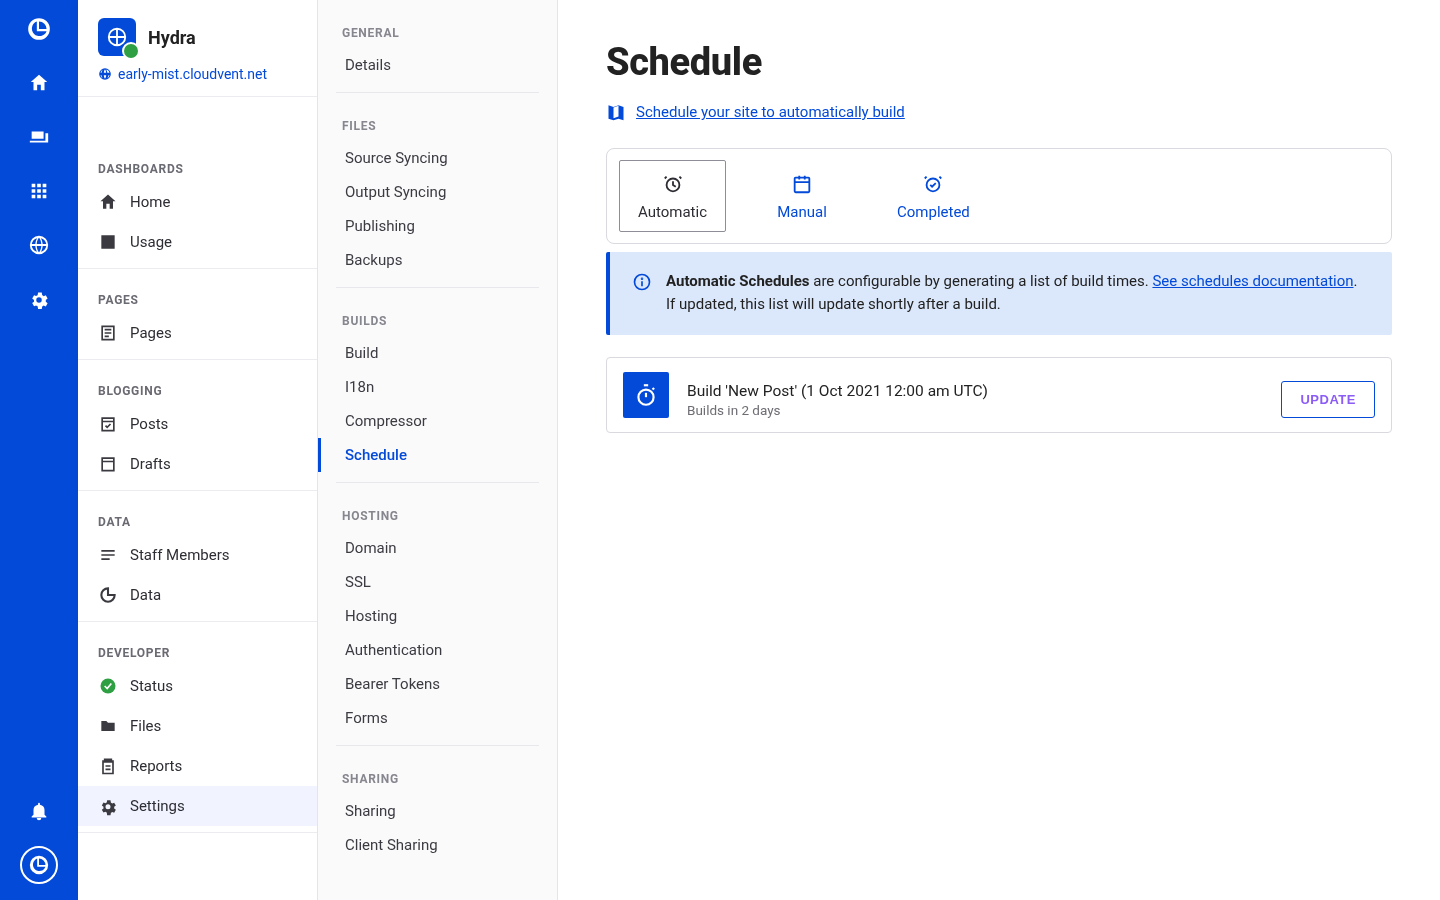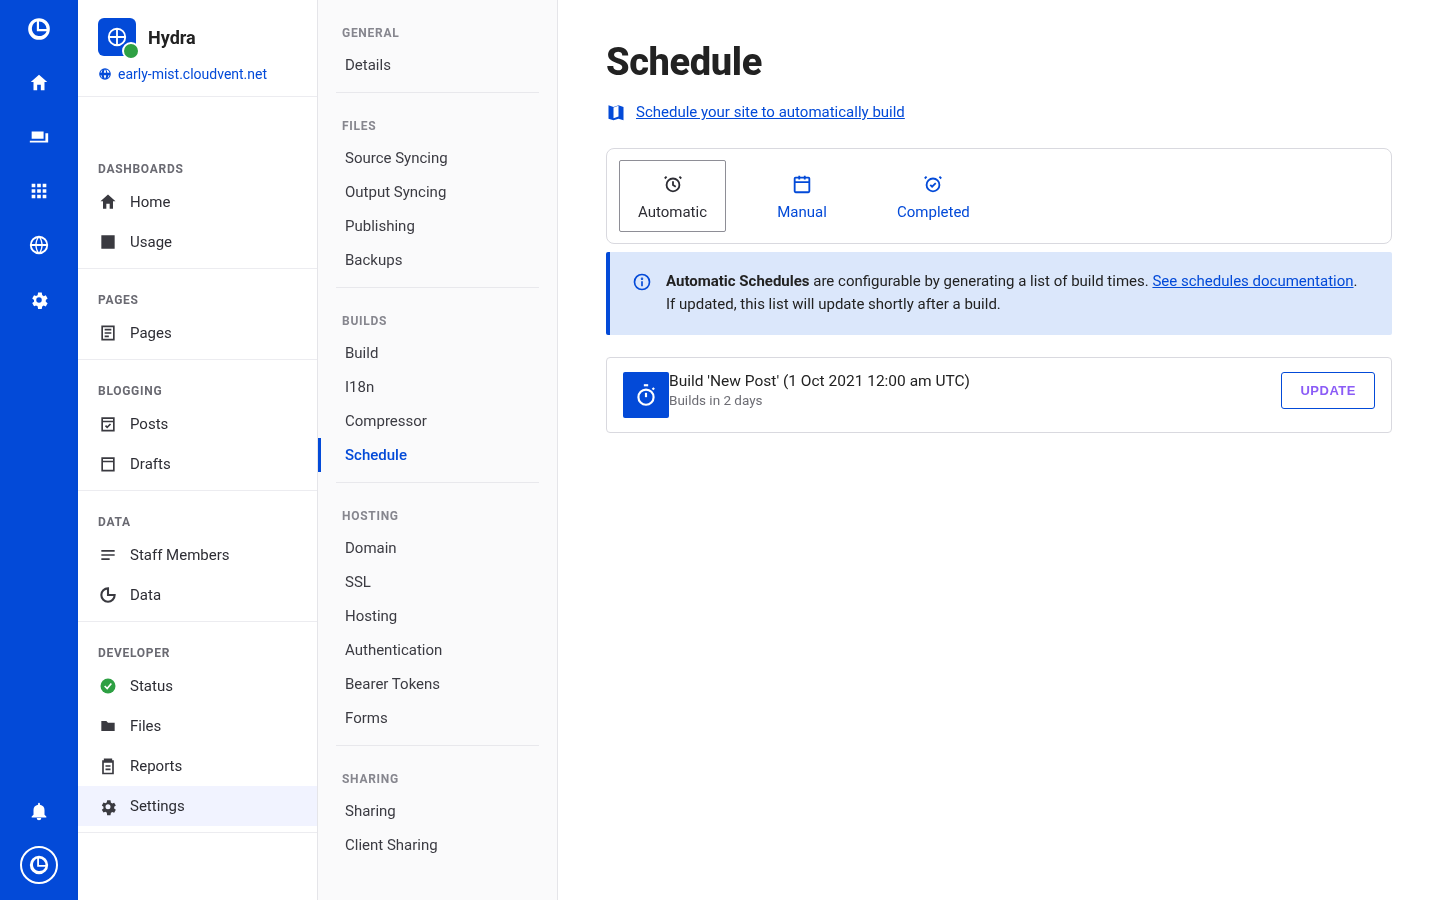--- a/index.html
+++ b/index.html
@@ -102,21 +102,21 @@
     border-left:4px solid #034ad8; background:#dbe7fb;
     padding:18px 22px; border-radius:2px; margin-bottom:22px;
     display:flex; gap:14px; align-items:flex-start; font-size:15px; line-height:1.55;
   }
   .info-banner .info-icn { flex:0 0 auto; margin-top:2px; }
   .info-banner .info-icn svg { width:20px; height:20px; fill:none; stroke:#034ad8; stroke-width:2; }
   .info-banner a { color:#034ad8; text-decoration:underline; }
 
   .schedule-card {
     border:1px solid #d9d9df; border-radius:4px;
-    display:flex; align-items:flex-start; padding:14px 16px;
+    display:flex; align-items:flex-end; gap:18px; padding:14px 16px;
   }
   .stopwatch {
     width:46px; height:46px; background:#034ad8; border-radius:2px;
     display:flex; align-items:center; justify-content:center;
   }
   .stopwatch svg { width:26px; height:26px; fill:none; stroke:#fff; stroke-width:2; }
   .schedule-text { flex:1; }
   .schedule-title { font-size:15.5px; color:#222; margin-bottom:2px; }
   .schedule-sub { font-size:13.5px; color:#6d6d74; }
   .update-btn {

